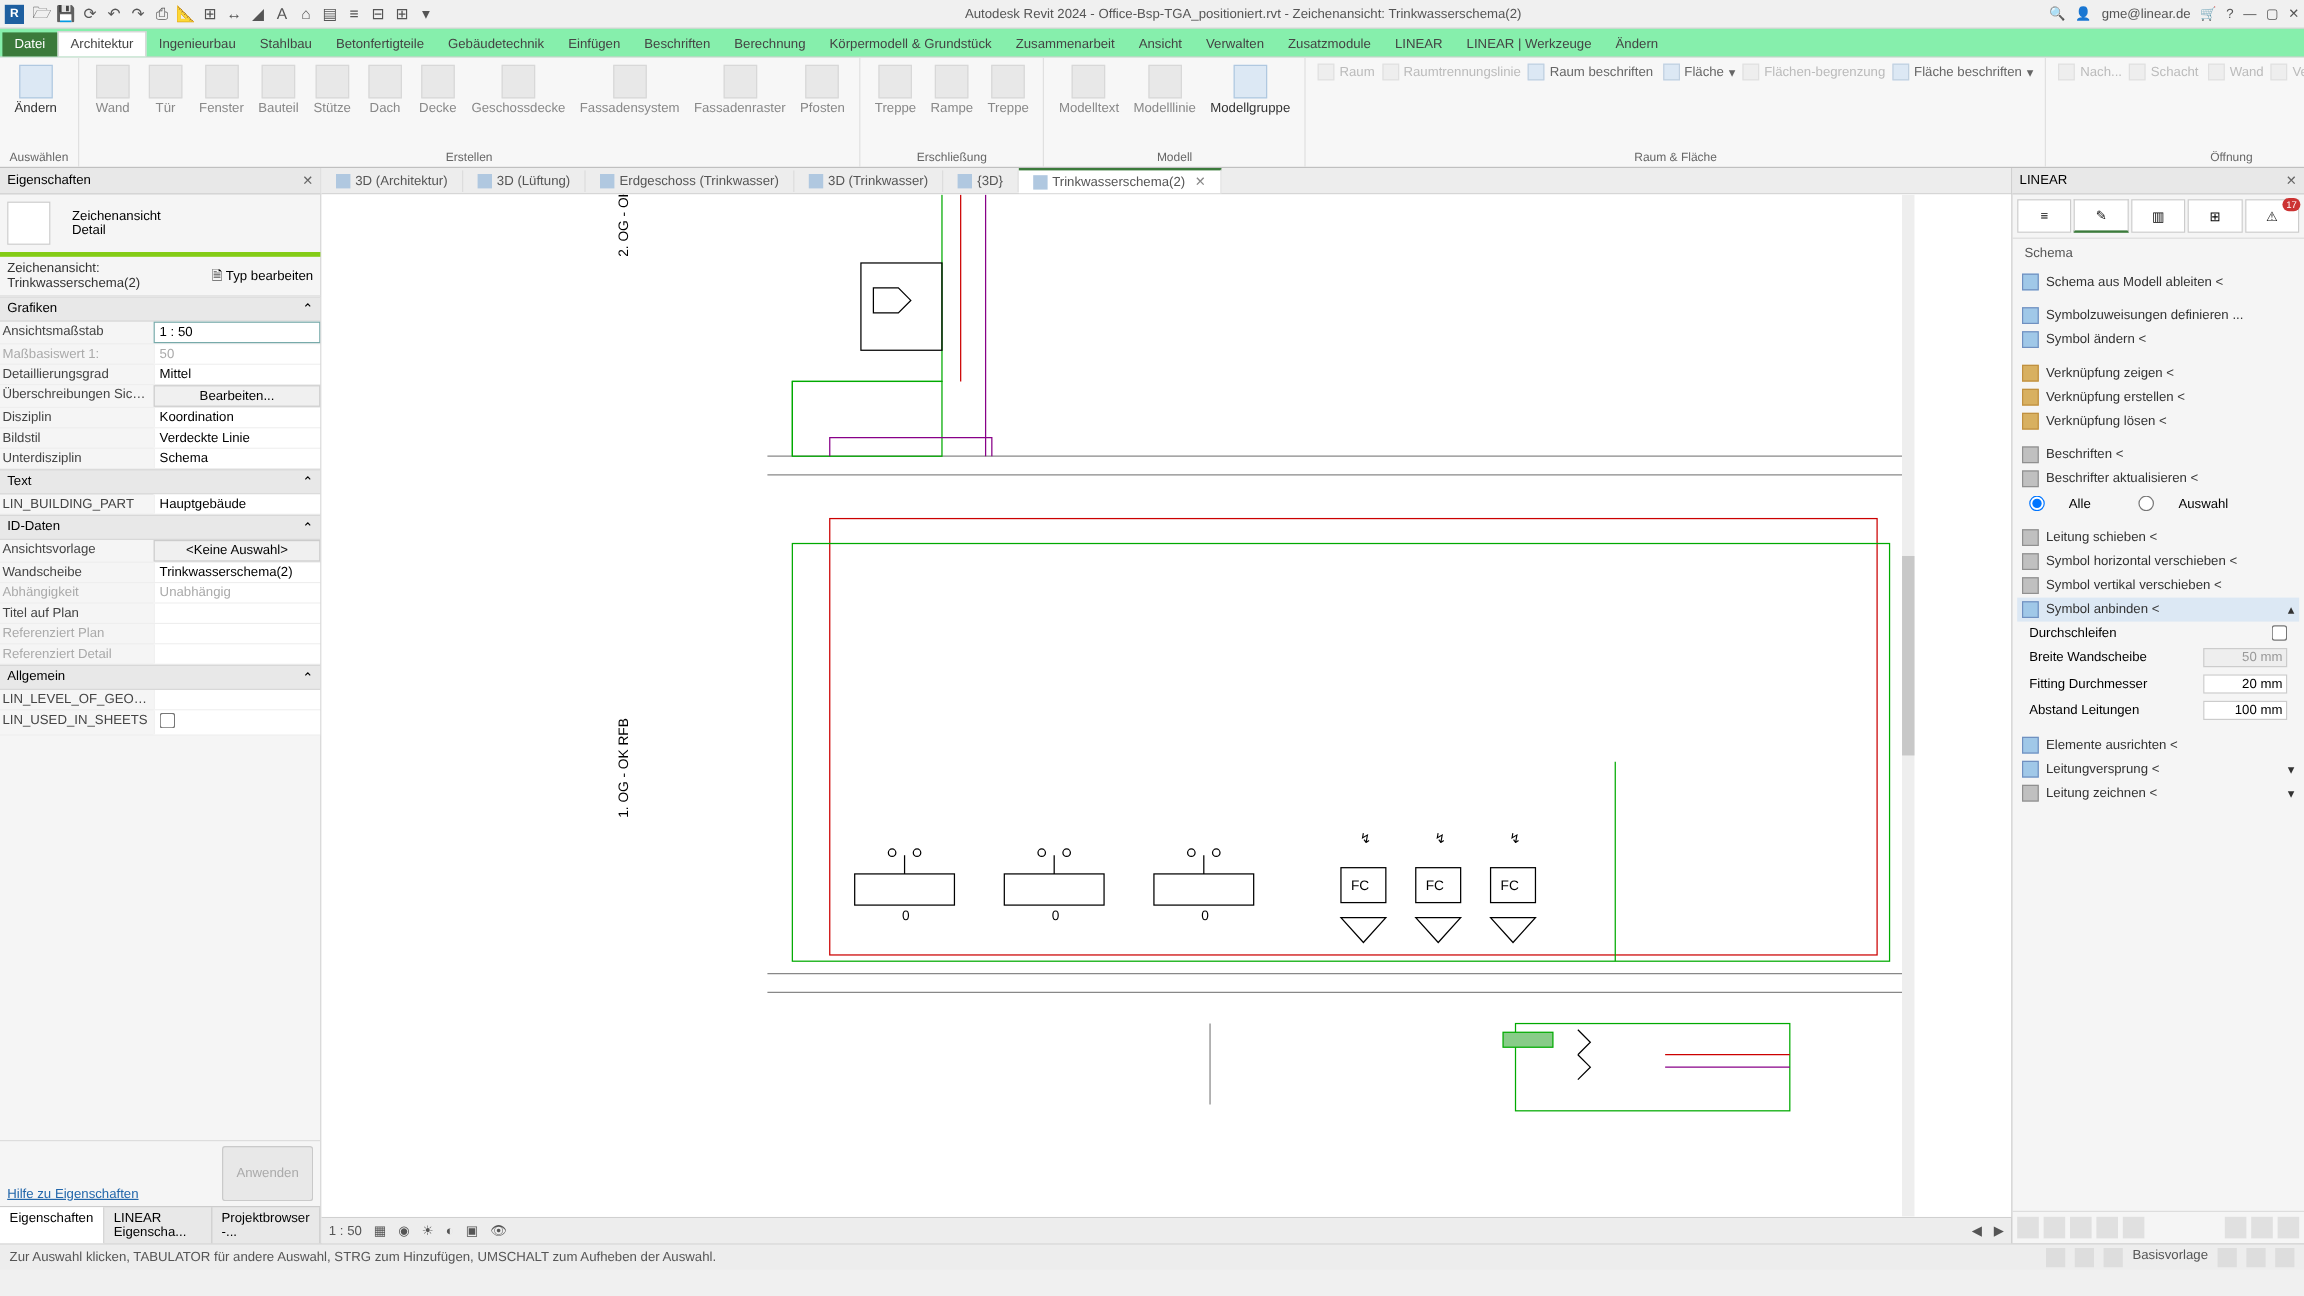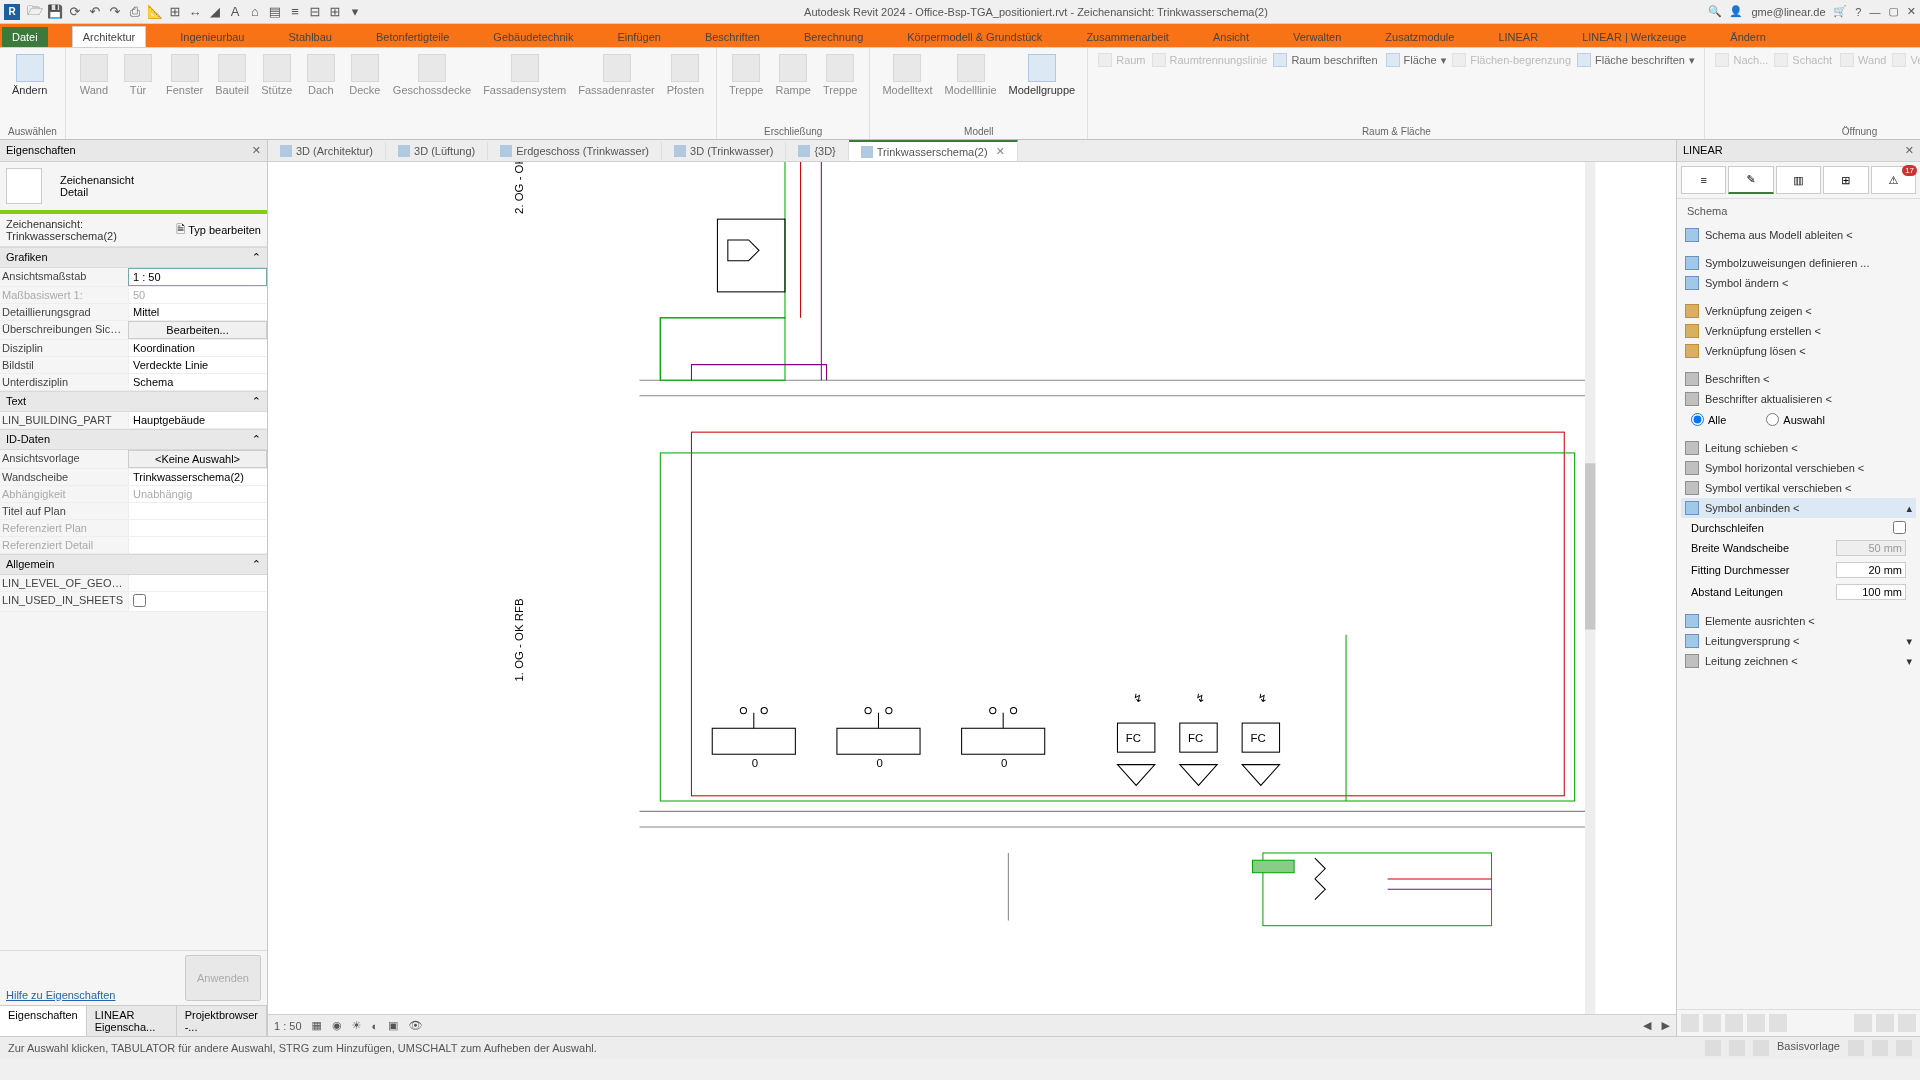--- a/index.html
+++ b/index.html
@@ -8,21 +8,21 @@
 
 .title-bar { height: 24px; background: #f0f0f0; display: flex; align-items: center; padding: 0 4px; border-bottom: 1px solid #d0d0d0; }
 .title-bar .qat { display: flex; gap: 2px; }
 .title-bar .qat-icon { width: 18px; height: 18px; display: flex; align-items: center; justify-content: center; font-size: 13px; color: #555; cursor: pointer; }
 .app-icon { width: 16px; height: 16px; background: #1e5fa0; color: #fff; font-weight: bold; display: flex; align-items: center; justify-content: center; font-size: 10px; margin-right: 6px; }
 .title-text { flex: 1; text-align: center; color: #555; }
 .title-right { display: flex; gap: 8px; align-items: center; color: #555; }
 .title-right span { cursor: pointer; }
 
 
-.ribbon-tabs { height: 24px; background: #f97316; display: flex; align-items: flex-end; padding-left: 2px; border-bottom: 1px solid #d0d0d0; gap: 24px; }
+.ribbon-tabs { height: 24px; background: #86efac; display: flex; align-items: flex-end; padding-left: 2px; border-bottom: 1px solid #d0d0d0; }
 .ribbon-tab { padding: 4px 10px; color: #444; cursor: pointer; }
 .ribbon-tab.file { background: #3b7a3b; color: #fff; }
 .ribbon-tab.active { background: #fff; border: 1px solid #d0d0d0; border-bottom: none; }
 
 
 .ribbon { height: 92px; background: #f7f7f7; display: flex; border-bottom: 1px solid #c0c0c0; }
 .ribbon-group { border-right: 1px solid #e0e0e0; padding: 4px 8px 2px 8px; display: flex; flex-direction: column; }
 .ribbon-group-content { flex: 1; display: flex; gap: 4px; align-items: flex-start; }
 .ribbon-group-label { text-align: center; color: #666; font-size: 10px; padding-top: 2px; }
 .ribbon-btn { display: flex; flex-direction: column; align-items: center; padding: 2px 4px; color: #888; min-width: 40px; }
@@ -85,21 +85,21 @@
 .lin-tab.badge { position: relative; }
 .lin-tab.badge::after { content: attr(data-badge); position: absolute; top: -2px; right: -2px; background: #c33; color: #fff; font-size: 8px; padding: 1px 3px; border-radius: 6px; }
 .lin-sec-title { padding: 6px 10px; color: #555; font-weight: 500; }
 .lin-list { padding: 2px 4px; }
 .lin-item { display: flex; align-items: center; gap: 6px; padding: 3px 4px; cursor: pointer; color: #333; }
 .lin-item.active { background: #dce8f4; }
 .lin-item .li-ico { width: 14px; height: 14px; background: #d8b060; border: 1px solid #c09040; }
 .lin-item .li-ico.b { background: #a0c8e8; border-color: #7090c0; }
 .lin-item .li-ico.g { background: #c0c0c0; border-color: #909090; }
 .lin-radio-row { display: flex; padding: 4px 10px; gap: 40px; }
-.lin-radio-row label { display: flex; gap: 4px; align-items: center; justify-content: center; }
+.lin-radio-row label { display: flex; gap: 20px; align-items: center; justify-content: center; }
 .lin-field { display: flex; justify-content: space-between; padding: 3px 10px; align-items: center; }
 .lin-field input[type="text"] { width: 70px; text-align: right; border: 1px solid #ccc; padding: 1px 3px; background: #fff; }
 .lin-field input[disabled] { background: #eee; color: #999; }
 .lin-field.cb input { width: auto; }
 .lin-spacer { height: 8px; }
 .lin-footer { margin-top: auto; display: flex; gap: 4px; padding: 4px; border-top: 1px solid #ddd; }
 .lin-footer span { width: 18px; height: 18px; background: #e0e0e0; cursor: pointer; }
 
 
 .status1 { height: 22px; background: #ededed; display: flex; align-items: center; justify-content: space-between; padding: 0 8px; border-top: 1px solid #ccc; font-size: 10px; color: #555; }
@@ -213,20 +213,21 @@
         </div>
       <div class="ribbon-btn">
           <div class="ico"></div>
           <span>Fassadenraster</span>
         </div>
       <div class="ribbon-btn">
           <div class="ico"></div>
           <span>Pfosten</span>
         </div>
     </div>
+    <div class="ribbon-group-label">Erstellen</div>
   </div>
   <div class="ribbon-group">
     <div class="ribbon-group-content">
       <div class="ribbon-btn">
           <div class="ico"></div>
           <span>Treppe</span>
         </div>
       <div class="ribbon-btn">
           <div class="ico"></div>
           <span>Rampe</span>

